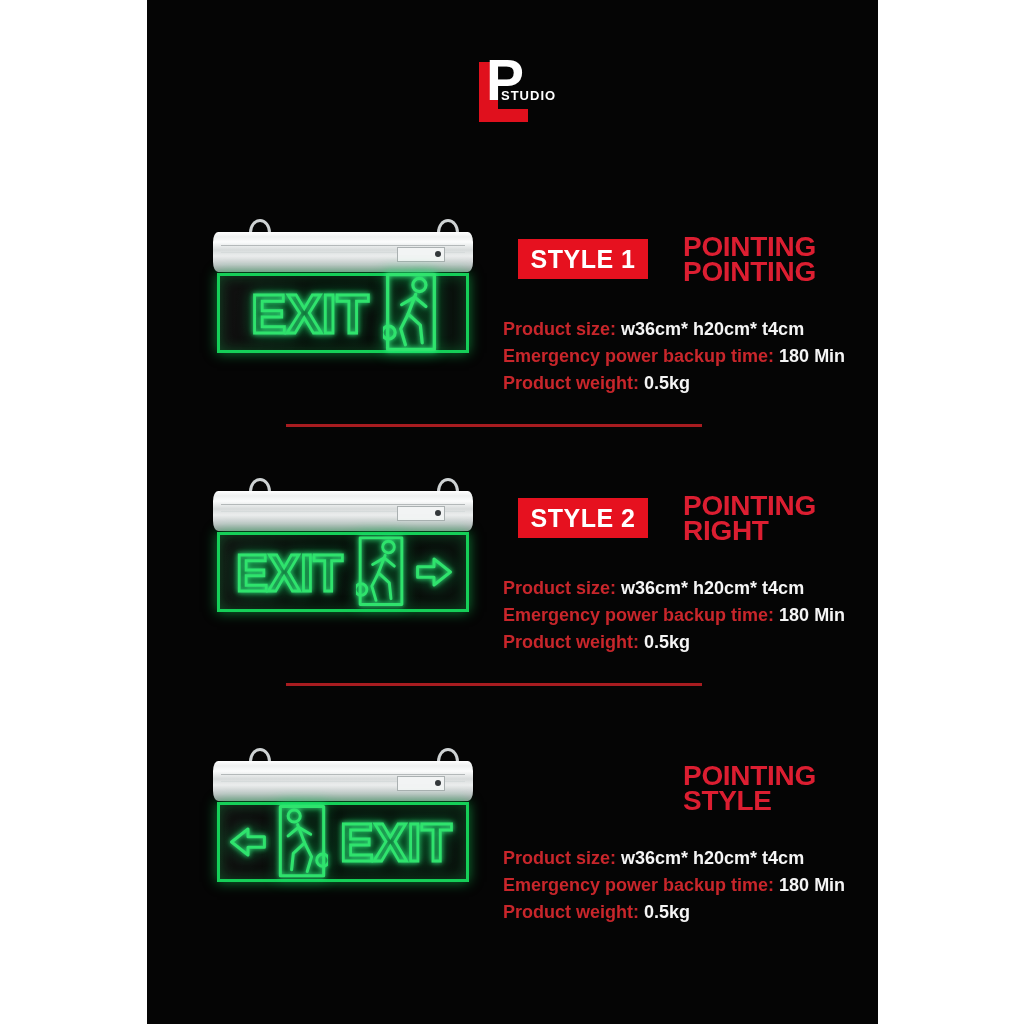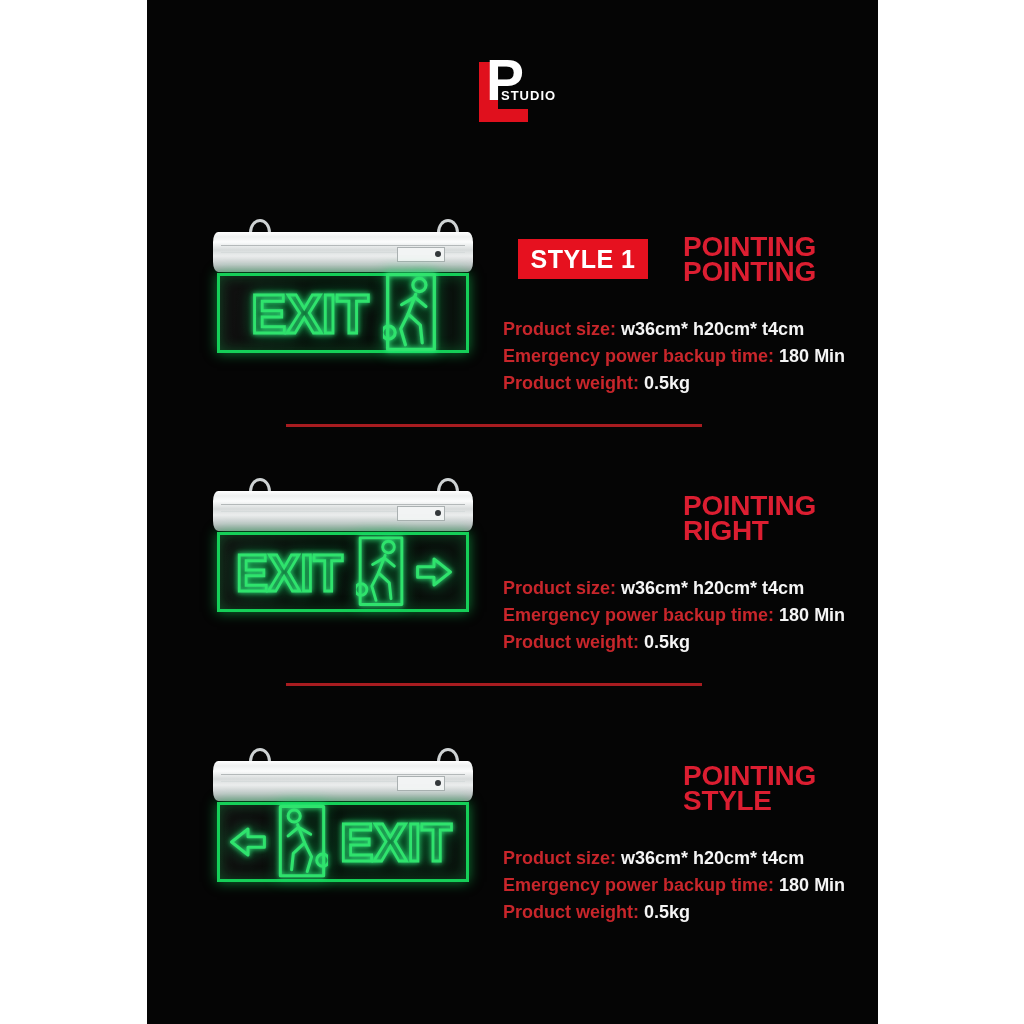--- a/index.html
+++ b/index.html
@@ -173,20 +173,23 @@
           <path d="M35 25 L27 46 L40 58 L42 77"></path>
           <path d="M27 46 L19 62 L24 79"></path>
           <path d="M34 28 L46 38"></path>
           <path d="M34 28 L20 36"></path>
         </svg>
         <svg class="neon" width="38" height="36" viewBox="0 0 44 40" stroke-width="3.5" stroke-linejoin="round">
           <path d="M3 14 H22 V5 L41 20 L22 35 V26 H3 Z"></path>
         </svg>
       </div>
     </div>
+    <div class="badge">
+        <span>STYLE 2</span>
+      </div>
     <div class="heading">
       <span>POINTING</span>
       <span>RIGHT</span>
     </div>
     <div class="specs">
       <div class="spec-row">
         <span class="spec-label">Product size:</span><span class="spec-value">w36cm* h20cm* t4cm</span>
       </div>
       <div class="spec-row">
         <span class="spec-label">Emergency power backup time:</span><span class="spec-value">180 Min</span>

